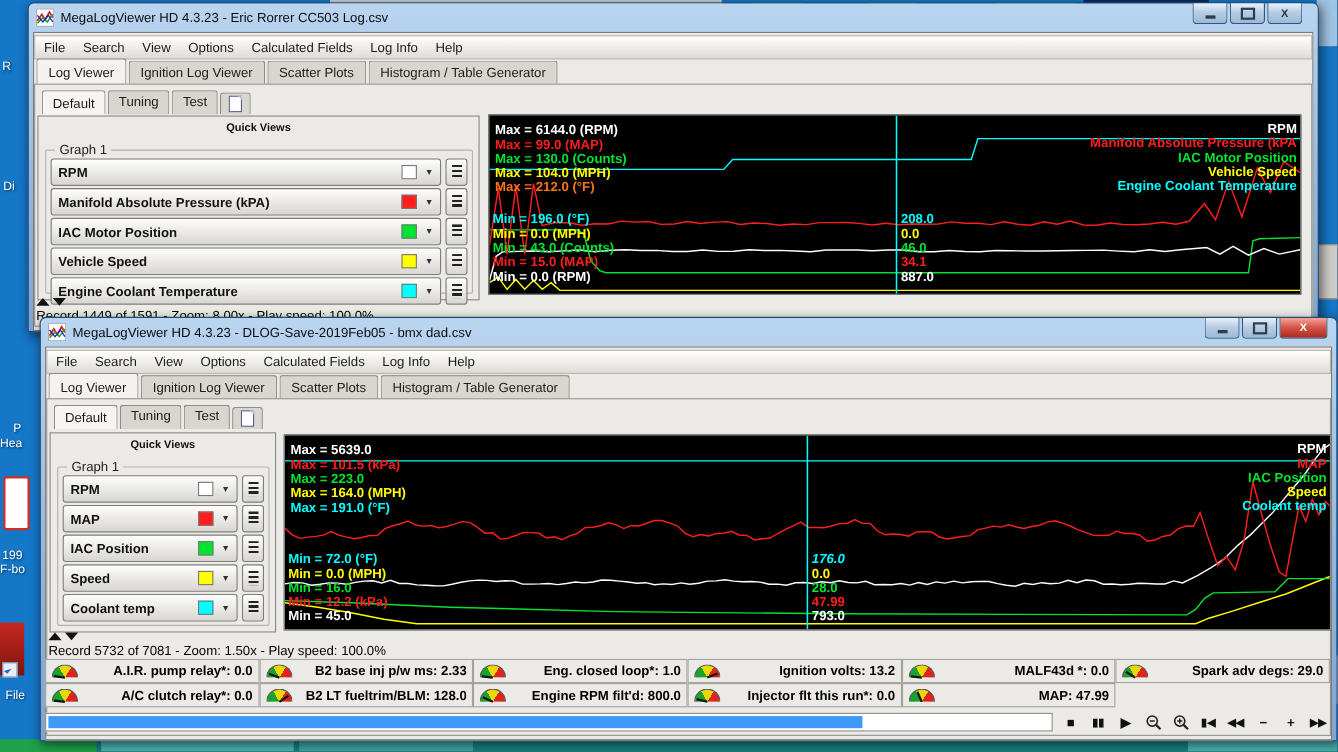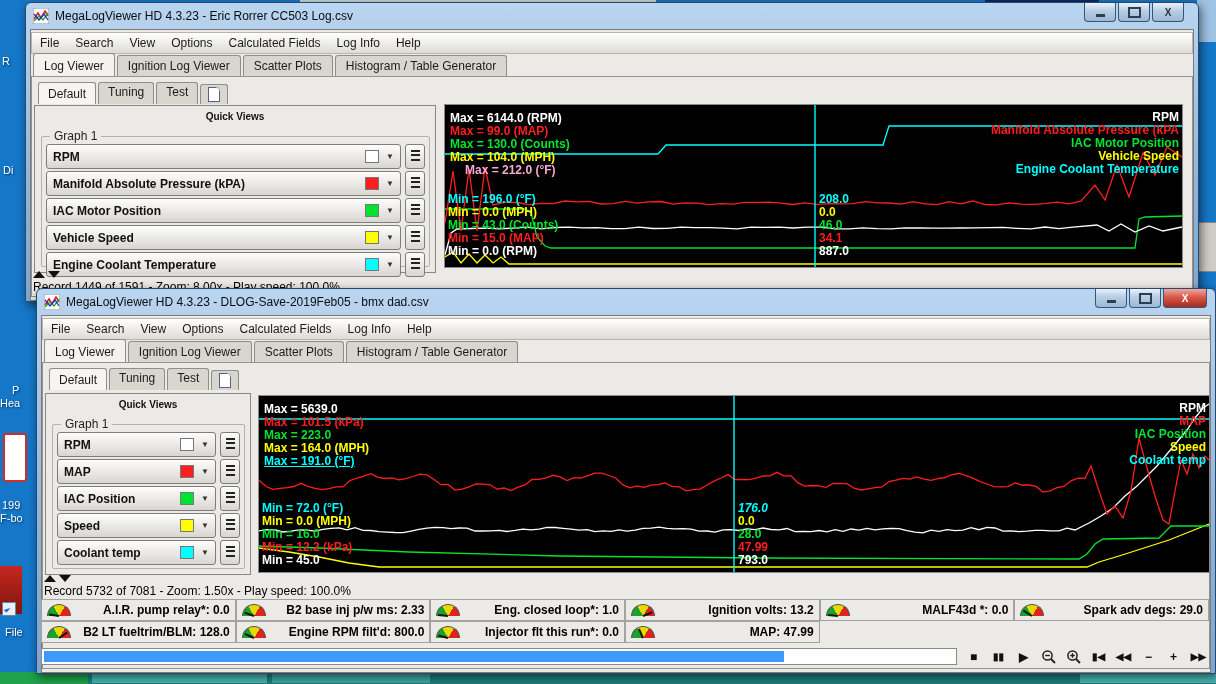--- a/index.html
+++ b/index.html
@@ -283,21 +283,21 @@
           <polyline points="0.0,150.0 6.0,128.0 12.0,124.0 26.0,123.5 40.0,123.2 54.0,123.8 68.0,123.1 82.0,122.2 96.0,123.8 110.0,122.5 124.0,122.1 138.0,122.8 152.0,122.6 166.0,123.6 180.0,123.7 194.0,122.2 208.0,123.5 222.0,123.4 236.0,122.1 250.0,122.7 264.0,122.6 278.0,123.2 292.0,123.9 306.0,122.2 320.0,122.3 334.0,122.2 348.0,123.0 362.0,122.2 376.0,122.2 390.0,123.8 404.0,123.8 418.0,122.8 432.0,123.6 446.0,123.8 460.0,122.8 474.0,123.0 488.0,123.2 502.0,123.2 516.0,123.0 530.0,122.8 544.0,122.6 558.0,122.4 572.0,123.3 586.0,123.9 600.0,122.0 614.0,123.7 628.0,122.1 652.0,120.0 664.0,126.0 676.0,119.0 690.0,127.0 704.0,121.0 718.0,126.0 737.0,122.0" fill="none" stroke="#ffffff" stroke-width="1.3"></polyline>
           <polyline points="0.0,118.0 8.0,66.0 16.0,126.0 24.0,64.0 32.0,126.0 40.0,62.0 48.0,100.0 60.0,97.3 72.0,97.5 84.0,99.7 96.0,98.4 108.0,98.6 120.0,96.0 132.0,96.9 144.0,96.4 156.0,99.0 168.0,98.6 180.0,96.4 192.0,98.1 204.0,96.9 216.0,96.5 228.0,99.1 240.0,97.8 252.0,98.2 264.0,99.7 276.0,98.7 288.0,99.2 300.0,97.4 312.0,97.4 324.0,97.2 336.0,98.1 348.0,99.5 360.0,97.9 372.0,99.3 384.0,98.7 396.0,98.9 408.0,98.7 420.0,96.7 432.0,97.9 444.0,98.0 456.0,99.2 468.0,96.6 480.0,98.8 492.0,99.7 504.0,96.6 516.0,98.9 528.0,96.0 540.0,99.5 552.0,99.8 564.0,97.8 576.0,99.1 588.0,99.3 600.0,98.6 612.0,97.1 624.0,98.9 636.0,96.2 650.0,80.0 660.0,95.0 672.0,60.0 684.0,92.0 698.0,48.0 710.0,70.0 722.0,42.0 737.0,52.0" fill="none" stroke="#ff1e1e" stroke-width="1.3"></polyline>
           <polyline points="370.0,0.0 370.0,162.0" fill="none" stroke="#00ffff" stroke-width="1.4"></polyline>
         </svg>
       <div class="glabels gmax">
 
       <div style="color: rgb(255, 255, 255);">Max = 6144.0 (RPM)</div>
           <div style="color: rgb(255, 30, 30);">Max = 99.0 (MAP)</div>
           <div style="color: rgb(0, 228, 49);">Max = 130.0 (Counts)</div>
           <div style="color: rgb(255, 255, 0);">Max = 104.0 (MPH)</div>
-          <div style="color: #f9a8d4; margin-left: 15px;">Max = 212.0 (°F)</div>
+          <div style="color: #f97316;">Max = 212.0 (°F)</div>
         </div>
       <div class="glabels gmin">
 
       <div style="color: rgb(0, 255, 255);">Min = 196.0 (°F)</div>
           <div style="color: rgb(255, 255, 0);">Min = 0.0 (MPH)</div>
           <div style="color: rgb(0, 228, 49);">Min = 43.0 (Counts)</div>
           <div style="color: rgb(255, 30, 30);">Min = 15.0 (MAP)</div>
           <div style="color: rgb(255, 255, 255);">Min = 0.0 (RPM)</div>
         </div>
       <div class="glabels glegend">
@@ -449,21 +449,21 @@
           <polyline points="0.0,134.8 8.0,133.6 16.0,133.9 24.0,136.0 32.0,135.1 40.0,133.9 48.0,134.1 56.0,135.2 64.0,133.4 72.0,132.3 80.0,131.9 88.0,133.9 96.0,131.6 104.0,134.4 112.0,134.5 120.0,135.7 128.0,136.1 136.0,136.5 144.0,136.6 152.0,135.2 160.0,133.3 168.0,132.1 176.0,131.4 184.0,131.6 192.0,132.7 200.0,132.0 208.0,132.2 216.0,135.0 224.0,135.0 232.0,134.8 240.0,134.4 248.0,135.5 256.0,134.4 264.0,133.1 272.0,133.9 280.0,133.1 288.0,131.3 296.0,131.5 304.0,132.3 312.0,133.1 320.0,134.2 328.0,133.7 336.0,135.6 344.0,134.8 352.0,135.4 360.0,133.9 368.0,135.2 376.0,134.2 384.0,132.3 392.0,132.1 400.0,131.1 408.0,132.3 416.0,132.9 424.0,132.7 432.0,133.2 440.0,135.1 448.0,135.0 456.0,136.1 464.0,133.8 472.0,133.6 480.0,134.5 488.0,132.8 496.0,133.7 504.0,132.0 512.0,133.5 520.0,133.9 528.0,132.5 536.0,135.6 544.0,135.3 552.0,135.6 560.0,134.5 568.0,135.9 576.0,133.6 584.0,135.3 592.0,133.0 600.0,134.1 608.0,132.3 616.0,133.9 624.0,132.9 632.0,132.5 640.0,132.6 648.0,134.6 656.0,136.1 664.0,136.9 672.0,134.2 680.0,135.3 688.0,133.7 696.0,134.6 704.0,134.1 712.0,131.6 720.0,133.7 728.0,131.3 736.0,132.0 744.0,135.1 752.0,134.9 760.0,135.6 768.0,135.1 776.0,134.3 784.0,134.4 792.0,134.9 800.0,134.9 808.0,132.1 816.0,134.0 830.0,127.0 842.0,120.0 854.0,112.0 866.0,100.0 878.0,90.0 888.0,80.0 898.0,70.0 908.0,58.0 918.0,46.0 928.0,34.0 936.0,22.0 944.0,12.0 950.0,8.0" fill="none" stroke="#ffffff" stroke-width="1.3"></polyline>
           <polyline points="0.0,84.2 7.0,90.5 14.0,93.4 21.0,92.3 28.0,91.6 35.0,90.5 42.0,87.3 49.0,90.5 56.0,92.3 63.0,93.7 70.0,92.6 77.0,90.8 84.0,90.9 91.0,84.6 98.0,82.0 105.0,80.1 112.0,77.7 119.0,81.3 126.0,82.5 133.0,81.8 140.0,83.9 147.0,82.6 154.0,80.5 161.0,78.2 168.0,78.9 175.0,83.5 182.0,88.7 189.0,88.4 196.0,94.1 203.0,93.2 210.0,90.8 217.0,88.0 224.0,88.2 231.0,88.8 238.0,93.1 245.0,92.0 252.0,94.6 259.0,91.2 266.0,88.9 273.0,83.5 280.0,83.3 287.0,81.9 294.0,79.3 301.0,80.9 308.0,84.5 315.0,81.7 322.0,82.1 329.0,79.7 336.0,77.2 343.0,77.2 350.0,79.5 357.0,82.2 364.0,88.9 371.0,91.9 378.0,89.9 385.0,91.3 392.0,89.1 399.0,88.7 406.0,87.0 413.0,90.3 420.0,90.8 427.0,94.8 434.0,93.7 441.0,93.1 448.0,89.0 455.0,85.2 462.0,82.0 469.0,78.6 476.0,83.5 483.0,83.5 490.0,83.7 497.0,82.2 504.0,80.0 511.0,79.9 518.0,76.3 525.0,79.8 532.0,79.8 539.0,86.9 546.0,90.2 553.0,89.5 560.0,89.9 567.0,91.4 574.0,87.5 581.0,87.3 588.0,87.7 595.0,92.2 602.0,94.0 609.0,92.9 616.0,91.7 623.0,90.9 630.0,85.5 637.0,84.1 644.0,82.3 651.0,83.2 658.0,81.0 665.0,83.1 672.0,84.4 679.0,82.6 686.0,81.5 693.0,78.7 700.0,77.5 707.0,79.6 714.0,82.2 721.0,85.7 728.0,88.0 735.0,90.7 742.0,90.8 749.0,90.6 756.0,86.9 763.0,89.0 770.0,89.0 777.0,90.4 784.0,96.1 791.0,94.9 798.0,91.7 805.0,90.4 812.0,84.8 819.0,82.2 826.0,82.4 832.0,70.0 840.0,95.0 848.0,118.0 856.0,110.0 864.0,122.0 872.0,95.0 880.0,42.0 888.0,72.0 896.0,100.0 904.0,124.0 910.0,128.0 916.0,95.0 922.0,64.0 928.0,78.0 934.0,58.0 940.0,72.0 946.0,60.0 950.0,64.0" fill="none" stroke="#ff1e1e" stroke-width="1.3"></polyline>
           <polyline points="475.0,0.0 475.0,176.0" fill="none" stroke="#00ffff" stroke-width="1.4"></polyline>
         </svg>
       <div class="glabels gmax">
 
       <div style="color: rgb(255, 255, 255);">Max = 5639.0</div>
           <div style="color: rgb(255, 30, 30);">Max = 101.5 (kPa)</div>
           <div style="color: rgb(0, 228, 49);">Max = 223.0</div>
           <div style="color: rgb(255, 255, 0);">Max = 164.0 (MPH)</div>
-          <div style="color: rgb(0, 255, 255); text-decoration: underline;">Max = 191.0 (°F)</div>
+          <div style="color: rgb(0, 255, 255);">Max = 191.0 (°F)</div>
         </div>
       <div class="glabels gmin">
 
       <div style="color: rgb(0, 255, 255);">Min = 72.0 (°F)</div>
           <div style="color: rgb(255, 255, 0);">Min = 0.0 (MPH)</div>
           <div style="color: rgb(0, 228, 49);">Min = 16.0</div>
           <div style="color: rgb(255, 30, 30);">Min = 12.2 (kPa)</div>
           <div style="color: rgb(255, 255, 255);">Min = 45.0</div>
         </div>
       <div class="glabels glegend">
@@ -533,20 +533,27 @@
         </div>
 
         <div class="gcell">
           <div class="gicon">
             <div class="garc"></div>
             <div class="gneedle" style="transform: rotate(-58deg);"></div>
           </div>
           <span class="gtext">Spark adv degs: 29.0</span>
         </div>
 
+        <div class="gcell">
+          <div class="gicon">
+            <div class="garc"></div>
+            <div class="gneedle" style="transform: rotate(-84deg);"></div>
+          </div>
+          <span class="gtext">A/C clutch relay*: 0.0</span>
+        </div>
 
         <div class="gcell">
           <div class="gicon">
             <div class="garc"></div>
             <div class="gneedle" style="transform: rotate(56deg);"></div>
           </div>
           <span class="gtext">B2 LT fueltrim/BLM: 128.0</span>
         </div>
 
         <div class="gcell">

